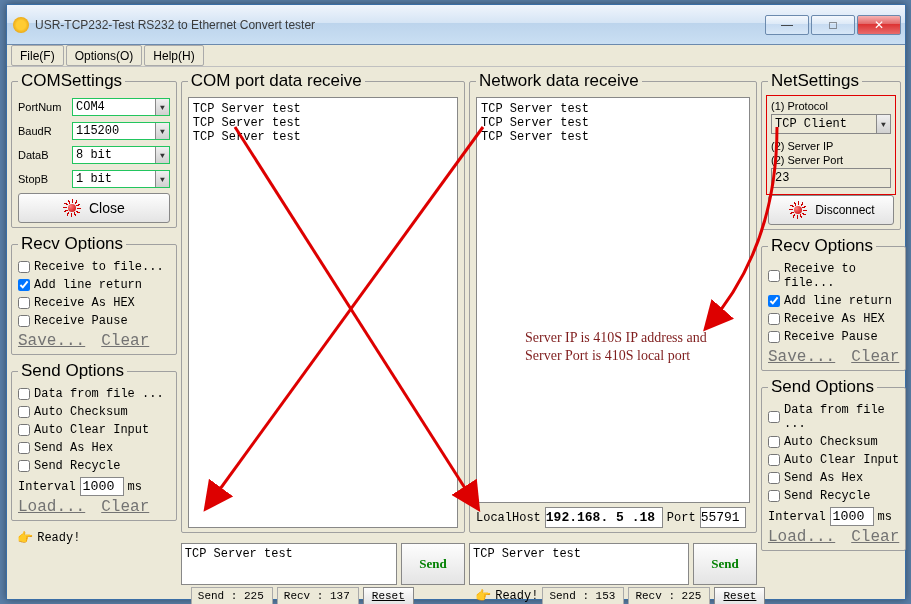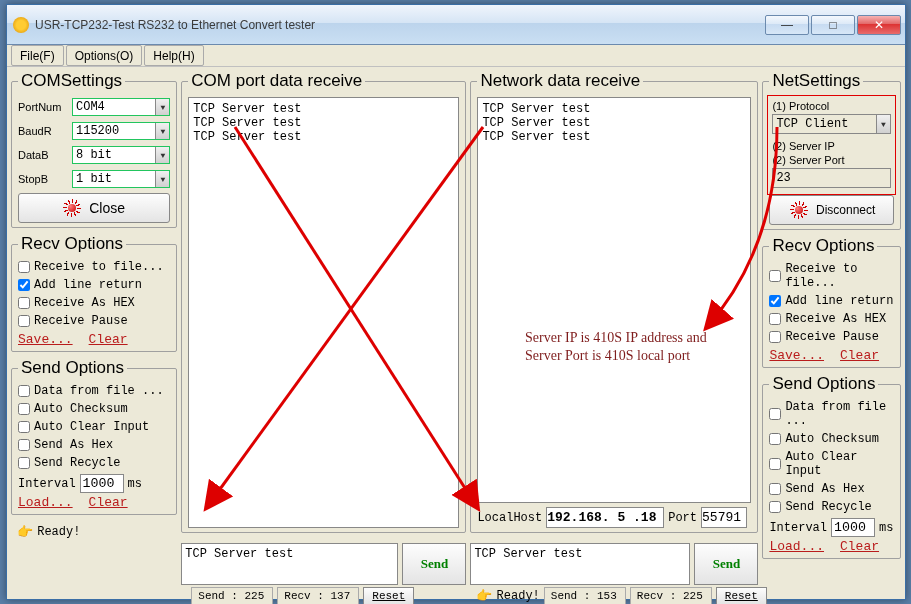--- a/index.html
+++ b/index.html
@@ -115,21 +115,21 @@
 }
 .reddot::before {
   content:""; position:absolute; width:100%; height:100%;
   background: conic-gradient(from 0deg, #cc0000 0 10deg, transparent 10deg 30deg, #cc0000 30deg 40deg, transparent 40deg 60deg, #cc0000 60deg 70deg, transparent 70deg 90deg, #cc0000 90deg 100deg, transparent 100deg 120deg, #cc0000 120deg 130deg, transparent 130deg 150deg, #cc0000 150deg 160deg, transparent 160deg 180deg, #cc0000 180deg 190deg, transparent 190deg 210deg, #cc0000 210deg 220deg, transparent 220deg 240deg, #cc0000 240deg 250deg, transparent 250deg 270deg, #cc0000 270deg 280deg, transparent 280deg 300deg, #cc0000 300deg 310deg, transparent 310deg 330deg, #cc0000 330deg 340deg, transparent 340deg 360deg);
   -webkit-mask: radial-gradient(circle, transparent 5px, black 5px, black 9px, transparent 9px);
   mask: radial-gradient(circle, transparent 5px, black 5px, black 9px, transparent 9px);
 }
 .chk { display:flex; align-items:center; margin-bottom:4px; font-family:"Courier New",monospace; font-size:12px;}
 .chk input { margin-right:4px; width:12px; height:12px;}
 .linkrow { display:flex; gap:16px; margin-top:2px;}
-.link { color:#b91c1c; font-family:"Courier New",monospace; font-size:13px; text-decoration:underline; cursor:pointer;text-align:right;}
+.link { color:#737373; font-family:"Courier New",monospace; font-size:16px; text-decoration:underline; cursor:pointer;text-align:right;}
 .intervalrow { display:flex; align-items:center; font-family:"Courier New",monospace; font-size:12px; margin-top:4px;}
 .intervalrow input { width:44px; border:1px solid #888; padding:1px 2px; margin:0 4px; font-family:inherit;}
 .receiver {
   flex:1;
   background:#fff;
   border:1px solid #888;
   padding:4px;
   font-family:"Courier New",monospace;
   font-size:12px;
   white-space:pre;

